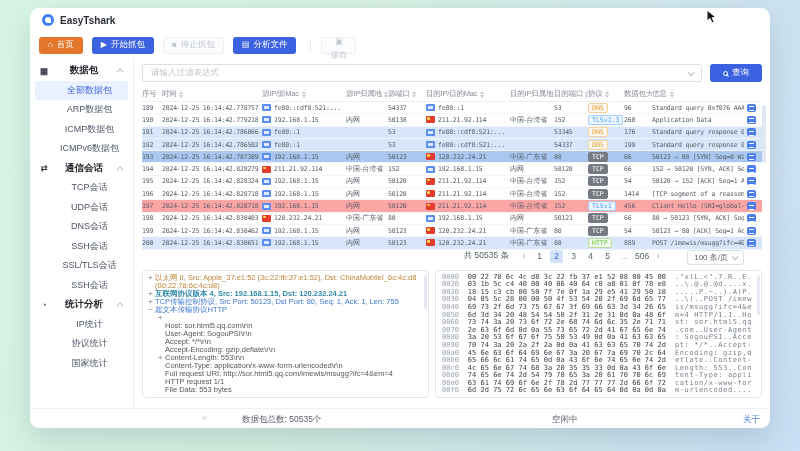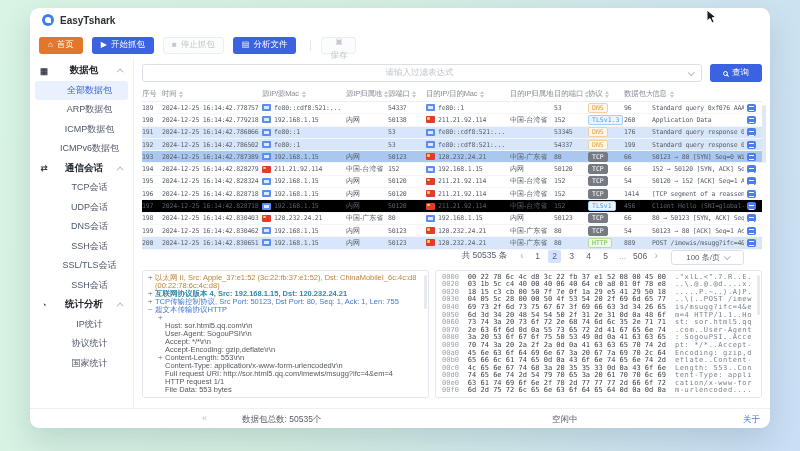--- a/index.html
+++ b/index.html
@@ -48,21 +48,21 @@
   .snav .slabel { flex:1; white-space:nowrap; overflow:hidden;text-align:center; }
   .chev { width:5px; height:5px; border-left:1px solid #b0b5bd; border-top:1px solid #b0b5bd;
     transform:rotate(45deg) translateY(2px); flex:0 0 auto; }
 
   .main { flex:1; min-width:0; padding:6px 8px 0 8px; display:flex; flex-direction:column; position:relative; }
 
   
   .filterbar { display:flex; align-items:center; margin-bottom:5px; }
   .finput { flex:1; height:18px; border:1px solid #dcdfe6; border-radius:3px; display:flex;
     align-items:center; padding:0 8px; background:#fff; }
-  .finput .placeholder { flex:1; font-size:8.5px; color:#bfc4cc;text-align:center; }
+  .finput .placeholder { flex:1; font-size:8.5px; color:#bfc4cc; }
   .caret-down { width:5px; height:5px; border-right:1px solid #b6bbc4; border-bottom:1px solid #b6bbc4;
     transform:rotate(45deg) translateY(-1px); flex:0 0 auto; }
   .qbtn { margin-left:8px; width:52px; height:18px; background:#3b62e0; color:#fff; border:none;
     border-radius:3px; font-size:8.5px; display:inline-flex; align-items:center; justify-content:center;
     gap:4px; cursor:pointer; font-family:"Liberation Sans",sans-serif; }
   .mag { width:5px; height:5px; border:1px solid #fff; border-radius:50%; position:relative; flex:0 0 auto;}
   .mag::after { content:""; position:absolute; width:3px; height:1px; background:#fff;
     transform:rotate(45deg); right:-2px; bottom:-1px; }
 
   
@@ -74,21 +74,21 @@
   .sorticon::before { content:""; border-left:2.5px solid transparent; border-right:2.5px solid transparent;
     border-bottom:3px solid #c6cad2; }
   .sorticon::after { content:""; border-left:2.5px solid transparent; border-right:2.5px solid transparent;
     border-top:3px solid #c6cad2; }
 
   .gbody { }
   .grow { display:flex; align-items:center; height:12.3px; border-bottom:1px solid #f4f6f8;
     background:#fff; cursor:pointer; }
   .grow.hl-blue { background:#d7e6fa; }
   .grow.hl-sel { background:#a9c7ef; }
-  .grow.hl-yellow { background:#000000; }
+  .grow.hl-yellow { background:#fca5a5; }
   .c { white-space:nowrap; overflow:hidden; padding-right:4px; font-size:8px; color:#5a6069; }
   .m { font-family:"DejaVu Sans Mono",monospace; font-size:6.5px; letter-spacing:-0.2px; }
   .zh { font-size:7px; }
   .c-no{width:20px; flex:0 0 auto;} .c-time{width:100px; flex:0 0 auto;}
   .c-src{width:84px; flex:0 0 auto; display:flex; align-items:center; gap:3px;}
   .c-sloc{width:42px; flex:0 0 auto;} .c-sport{width:38px; flex:0 0 auto;}
   .c-dst{width:84px; flex:0 0 auto; display:flex; align-items:center; gap:3px;}
   .c-dloc{width:44px; flex:0 0 auto;} .c-dport{width:34px; flex:0 0 auto;}
   .c-proto{width:36px; flex:0 0 auto;} .c-size{width:28px; flex:0 0 auto;}
   .c-info{flex:1; min-width:0; display:flex; align-items:center; gap:3px;}
@@ -117,21 +117,21 @@
 
   
   .pagebar { height:20px; display:flex; align-items:flex-start; justify-content:flex-end; gap:4px;
     padding-right:18px; font-size:8.5px; color:#5a6069; }
   .ptotal { margin-right:6px; }
   .parrow { color:#aab0b8; width:10px; text-align:center; cursor:pointer; font-size:10px; }
   .pnum { min-width:13px; height:13px; line-height:13px; text-align:center; cursor:pointer; border-radius:2px; }
   .pnum.current { background:#d3e3fa; color:#3b62e0; }
   .pnum.dots { color:#aab0b8; }
   .psize { display:inline-flex; align-items:center; gap:4px; border:1px solid #dcdfe6; border-radius:3px;
-    height:15px; padding:0 14px; font-size:8px; color:#5a6069; margin-left:6px; cursor:pointer; }
+    height:15px; padding:0 6px; font-size:8px; color:#5a6069; margin-left:20px; cursor:pointer; }
 
   
   .panes { display:flex; gap:6px; height:128px; }
   .detail { width:287px; flex:0 0 auto; border:1px solid #e4e7ed; border-radius:3px;
     padding:3px 4px 3px 5px; overflow:hidden; position:relative; }
   .dline { font-size:7.5px; line-height:8px; color:#55585e; display:flex; }
   .dline .dmark { width:7px; flex:0 0 auto; color:#8a9099; font-family:"DejaVu Sans Mono",monospace; }
   .dline .dtext { flex:1; min-width:0; word-break:break-all; }
   .dline.l1 { padding-left:10px; }
   .dline.c-eth .dtext { color:#bd8436; }

